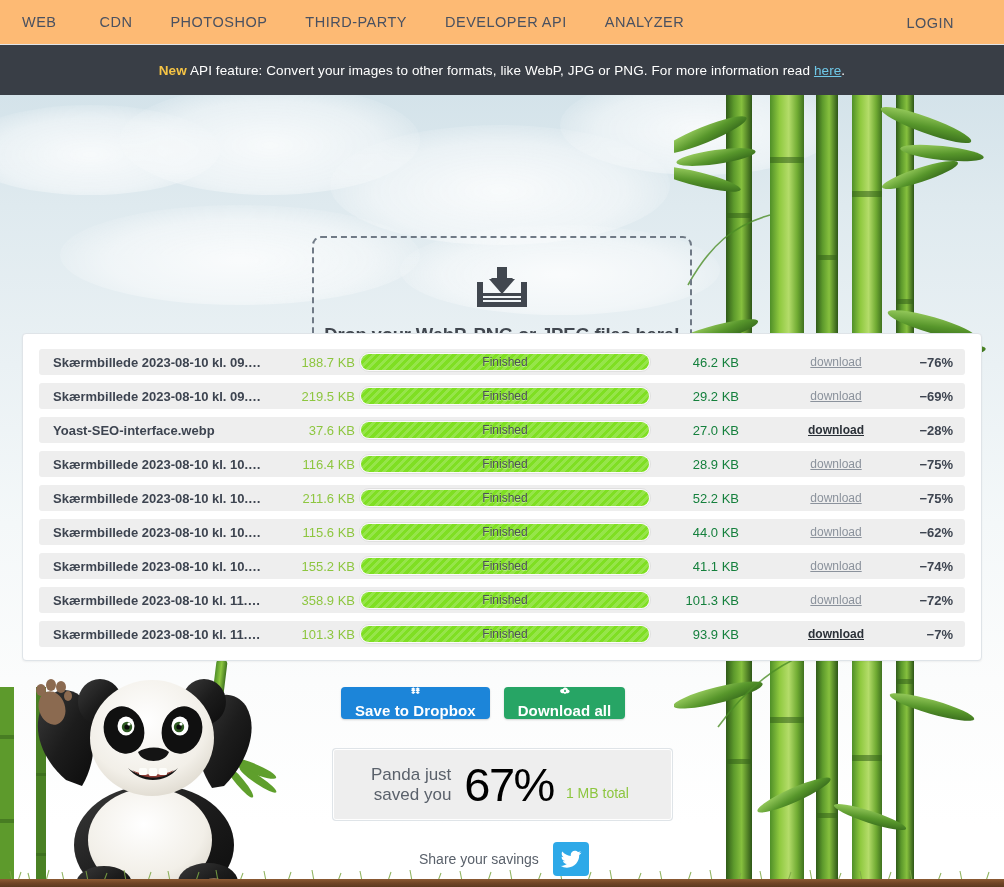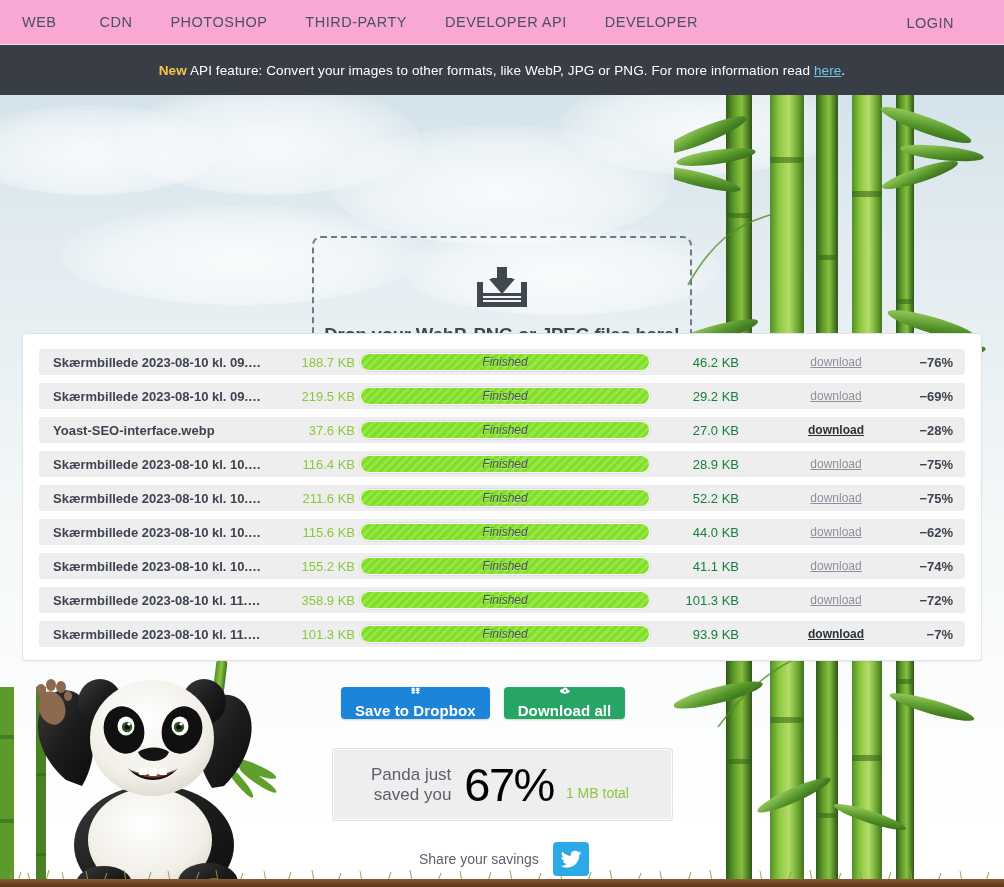--- a/index.html
+++ b/index.html
@@ -13,21 +13,21 @@
   #page {
     position: relative;
     width: 1004px; height: 887px;
     overflow: hidden;
   }
 
   
   .topnav {
     position: absolute; left: 0; top: 0;
     width: 1004px; height: 45px;
-    background: #f9a8d4;
+    background: #fdba74;
     border-bottom: 1px solid #e3e6ea;
   }
   .nav-items {
     position: absolute; left: 22px; top: 0;
     height: 45px;
     display: flex; align-items: center; gap: 0px;
   }
   .nav-link {
     font-size: 14.5px; letter-spacing: .5px;
     color: #4a5160;
@@ -172,21 +172,20 @@
     background-color: #7fdf22;
     background-image: repeating-linear-gradient(
       -45deg,
       rgba(255,255,255,.18) 0 3px,
       rgba(255,255,255,0) 3px 6px);
     display: flex; align-items: center; justify-content: center;
   }
   .row .bar-label {
     font-size: 12px; color: #4b5057;
     text-shadow: 0 1px 0 rgba(255,255,255,.35);
-    font-style: italic;
   }
   .row .fsize-out {
     position: absolute; left: 628px; width: 72px; text-align: right;
     font-size: 13px; color: #15803d;
   }
   .row .dl {
     position: absolute; left: 756px; width: 82px; text-align: center;
     font-size: 12px; color: #8b929c;
     text-decoration: underline; cursor: pointer;
   }
@@ -259,21 +258,21 @@
 
 <div id="page">
 
   <div class="topnav">
     <div class="nav-items">
       <a class="nav-link">WEB</a>
       <a class="nav-link">CDN</a>
       <a class="nav-link">PHOTOSHOP</a>
       <a class="nav-link">THIRD-PARTY</a>
       <a class="nav-link">DEVELOPER API</a>
-      <a class="nav-link">DEVELOPER</a>
+      <a class="nav-link">ANALYZER</a>
     </div>
     <div class="nav-right">
       <a class="nav-link">LOGIN</a>
     </div>
   </div>
 
   <div class="banner">
     <div class="banner-text"><span class="banner-new">New</span><span> API feature: Convert your images to other formats, like WebP, JPG or PNG. For more information read </span><a class="banner-link">here</a><span>.</span></div>
   </div>
 

